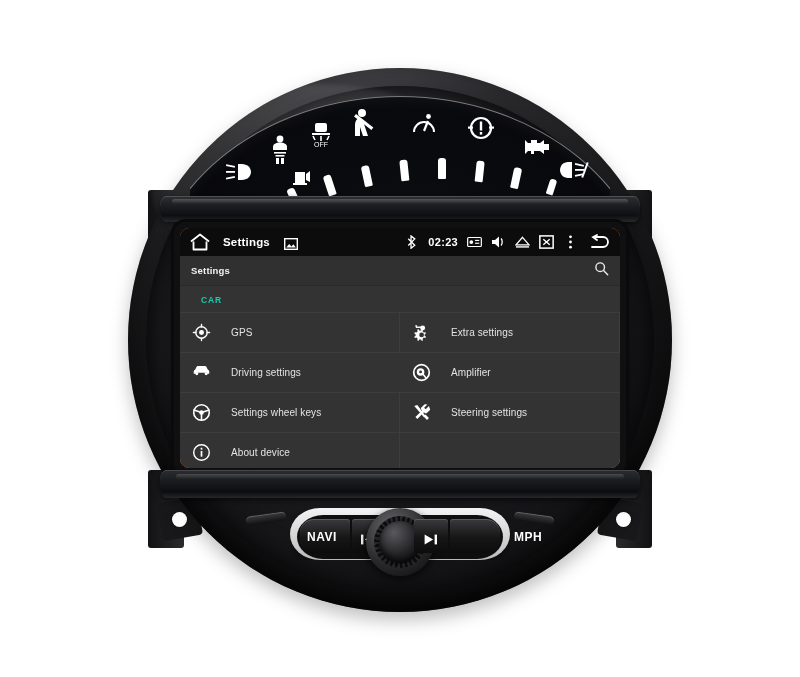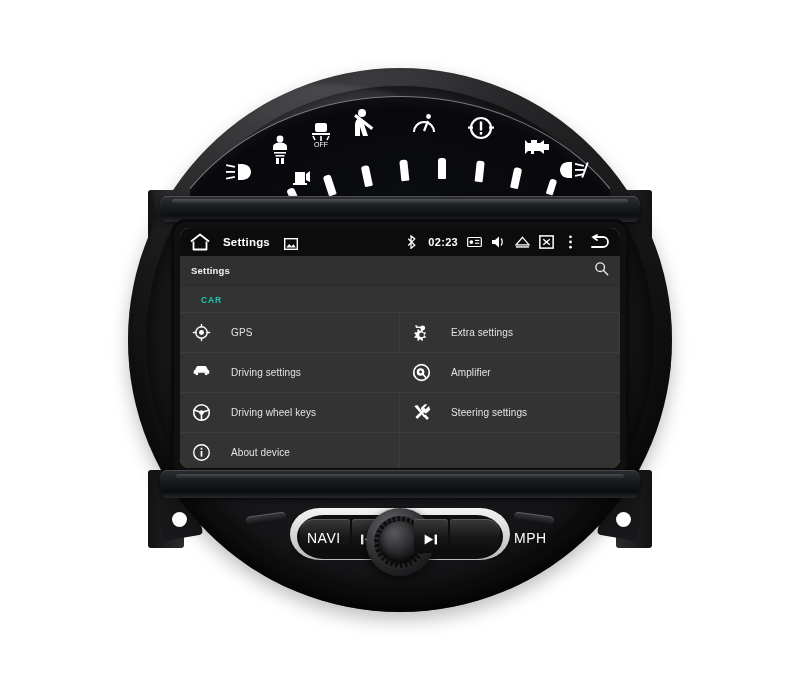--- a/index.html
+++ b/index.html
@@ -125,21 +125,21 @@
       box-shadow:0 2px 6px rgba(0,0,0,.5);}
   .ctrl-inner{position:absolute;left:7px;top:7px;width:206px;height:44px;
       background:#0e0e0f;border-radius:26px/22px;}
   .btn-blk{position:absolute;top:11px;height:34px;background:
       linear-gradient(180deg,#3a3a3c,#161617 55%,#0c0c0d);
       box-shadow:inset 0 1px 0 rgba(255,255,255,.18);}
   .btn-blk.b1{left:10px;width:50px;border-radius:14px 3px 3px 14px;}
   .btn-blk.b2{left:62px;width:34px;border-radius:3px;}
   .btn-blk.b3{left:124px;width:34px;border-radius:3px;}
   .btn-blk.b4{left:160px;width:50px;border-radius:3px 14px 14px 3px;}
-  .btn-lab{position:absolute;color:#fff;font-size:14px;font-weight:normal;
+  .btn-lab{position:absolute;color:#fff;font-size:12px;font-weight:bold;
       letter-spacing:.5px;top:22px;}
   .knob-outer{position:absolute;left:76px;top:0px;width:68px;height:68px;
       border-radius:50%;
       background:radial-gradient(circle at 38% 30%,#6a6a6e,#2a2a2d 55%,#09090a 100%);
       box-shadow:0 3px 8px rgba(0,0,0,.7);}
   .knob-mid{position:absolute;left:8px;top:8px;width:52px;height:52px;border-radius:50%;
       background:repeating-conic-gradient(#262628 0 6deg,#0d0d0e 6deg 12deg);}
   .knob-top{position:absolute;left:13px;top:13px;width:42px;height:42px;border-radius:50%;
       background:radial-gradient(circle at 36% 28%,#59595d,#232326 55%,#0b0b0c 100%);
       box-shadow:inset 0 -3px 6px rgba(0,0,0,.8), 0 1px 3px rgba(0,0,0,.6);}
@@ -416,21 +416,21 @@
         </div>
 
         <div class="cell l">
           <span class="ic">
             <svg viewBox="0 0 20 20">
               <circle cx="10" cy="10" r="8.2" fill="none" stroke="#fff" stroke-width="1.7"></circle>
               <circle cx="10" cy="10" r="2.5" fill="#fff"></circle>
               <path d="M10 12.5V18M7.6 9.2L2 7.4M12.4 9.2L18 7.4" stroke="#fff" stroke-width="1.7" stroke-linecap="round"></path>
             </svg>
           </span>
-          <span class="lb">Driving wheel keys</span>
+          <span class="lb">Settings wheel keys</span>
         </div>
 
         <div class="cell">
           <span class="ic">
             <svg viewBox="0 0 20 20" fill="#fff">
               <path d="M2.4 3.2l3.2-1 8.6 11.4-1.6 1.4z"></path>
               <path d="M17.4 2.6l-4.8 4.8 1.2 1.2 4.8-4.8z" opacity="0"></path>
               <path d="M17.8 3.2l-3.4 3.4-1.6-1.6 3.4-3.4-2.8-.4-3.6 3.6c-.6.6-.6 1.6 0 2.2l.8.8-7 7 2 2 7-7 .8.8c.6.6 1.6.6 2.2 0l3.6-3.6z"></path>
               <path d="M14.2 12.2l3.6 3.6-2 2-3.6-3.6z"></path>
             </svg>

